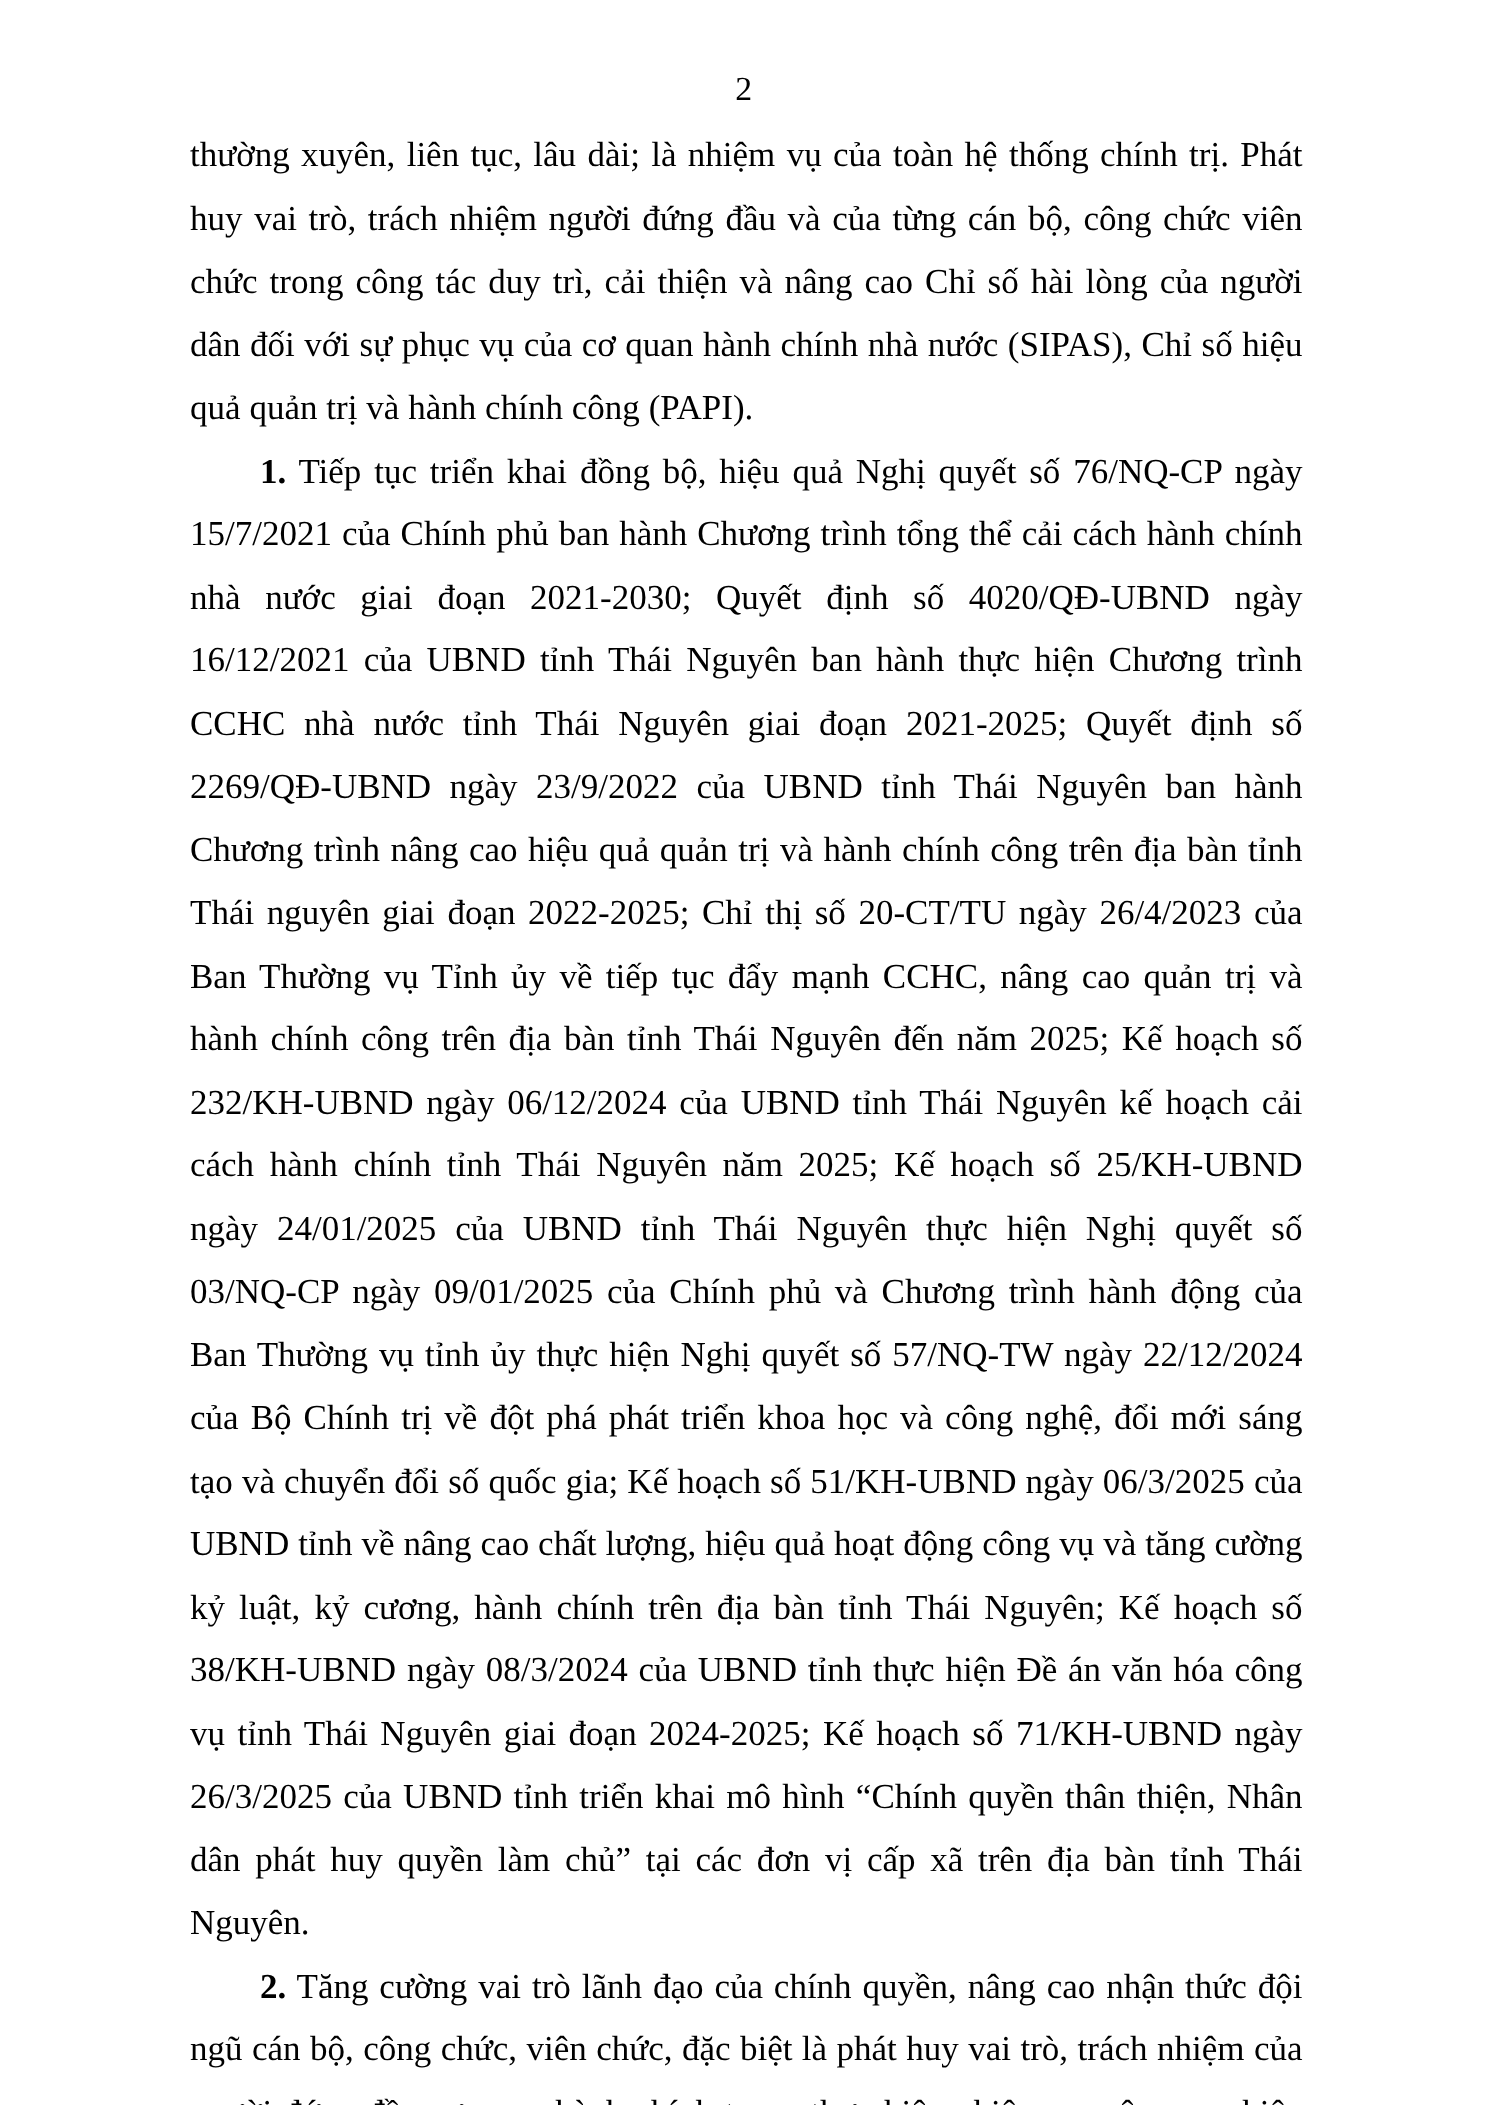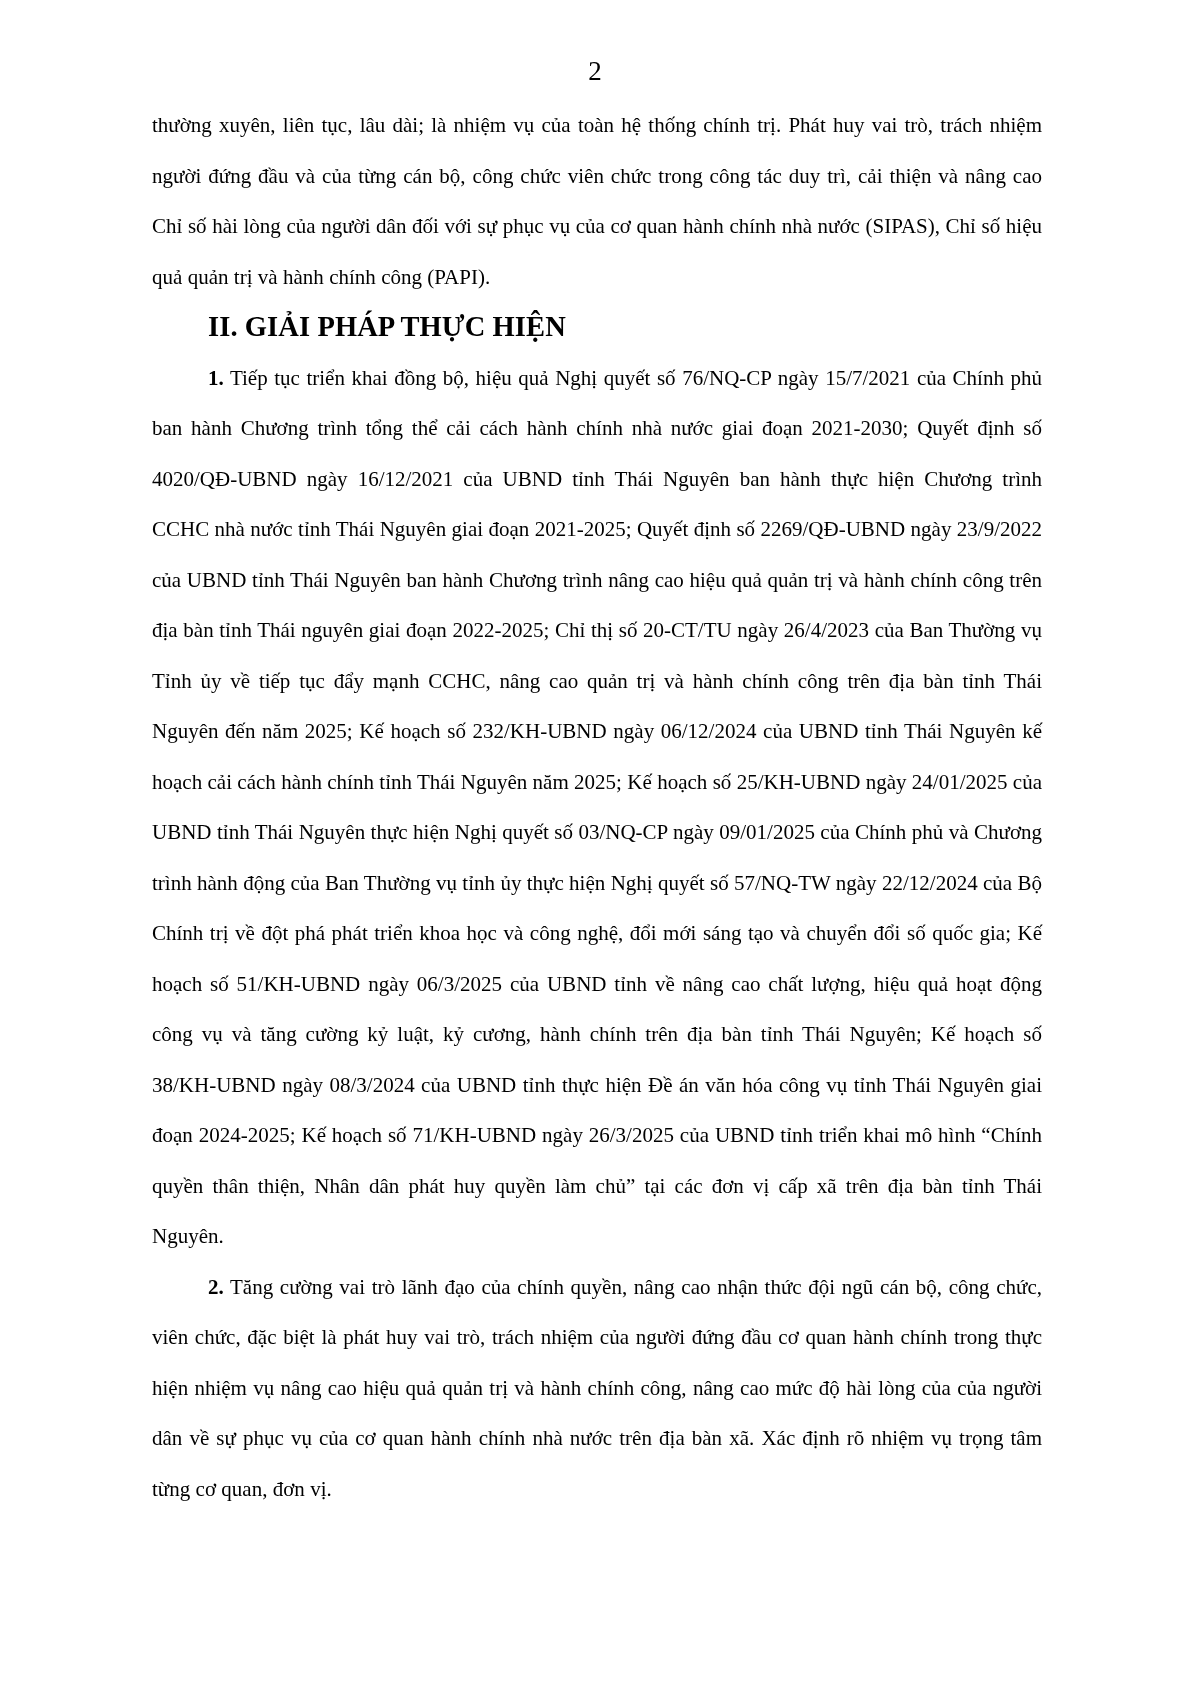--- a/index.html
+++ b/index.html
@@ -30,21 +30,21 @@
     letter-spacing: 0.2px;
   }
   .content {
     position: absolute;
     top: 100px;
     left: 152px;
     width: 890px;
   }
   p.para {
     margin: 0;
-    font-size: 21px;
+    font-size: 28px;
     line-height: 50.5px;
     text-align: justify;
     text-justify: inter-word;
     text-indent: 0;
     word-spacing: 0.1px;
   }
   p.para.indent {
     text-indent: 56px;
   }
   p.heading {
@@ -62,20 +62,19 @@
 <body>
 
 <div class="page">
 
   <div class="page-number">2</div>
 
   <div class="content">
 
     <p class="para">thường xuyên, liên tục, lâu dài; là nhiệm vụ của toàn hệ thống chính trị. Phát huy vai trò, trách nhiệm người đứng đầu và của từng cán bộ, công chức viên chức trong công tác duy trì, cải thiện và nâng cao Chỉ số hài lòng của người dân đối với sự phục vụ của cơ quan hành chính nhà nước (SIPAS), Chỉ số hiệu quả quản trị và hành chính công (PAPI).</p>
 
-    <p class="heading">II. GIẢI PHÁP THỰC HIỆN</p>
 
     <p class="para indent"><span class="b">1.</span><span> Tiếp tục triển khai đồng bộ, hiệu quả Nghị quyết số 76/NQ-CP ngày 15/7/2021 của Chính phủ ban hành Chương trình tổng thể cải cách hành chính nhà nước giai đoạn 2021-2030; Quyết định số 4020/QĐ-UBND ngày 16/12/2021 của UBND tỉnh Thái Nguyên ban hành thực hiện Chương trình CCHC nhà nước tỉnh Thái Nguyên  giai đoạn 2021-2025; Quyết định số 2269/QĐ-UBND ngày 23/9/2022 của UBND tỉnh Thái Nguyên ban hành Chương trình nâng cao hiệu quả quản trị và hành chính công trên địa bàn tỉnh Thái nguyên giai đoạn 2022-2025; Chỉ thị số 20-CT/TU ngày 26/4/2023 của Ban Thường vụ Tỉnh ủy về tiếp tục đẩy mạnh CCHC, nâng cao quản trị và hành chính công trên địa bàn tỉnh Thái Nguyên đến năm 2025; Kế hoạch số 232/KH-UBND ngày 06/12/2024 của UBND tỉnh Thái Nguyên kế hoạch cải cách hành chính tỉnh Thái Nguyên năm 2025; Kế hoạch số 25/KH-UBND ngày 24/01/2025 của UBND tỉnh Thái Nguyên thực hiện Nghị quyết số 03/NQ-CP ngày 09/01/2025 của Chính phủ và Chương trình hành động của Ban Thường vụ tỉnh ủy thực hiện Nghị quyết số 57/NQ-TW ngày 22/12/2024 của Bộ Chính trị về đột phá phát triển khoa học và công nghệ, đổi mới sáng tạo và chuyển đổi số quốc gia; Kế hoạch số 51/KH-UBND ngày 06/3/2025 của UBND tỉnh về nâng cao chất lượng, hiệu quả hoạt động công vụ và tăng cường kỷ luật, kỷ cương, hành chính trên địa bàn tỉnh Thái Nguyên; Kế hoạch số 38/KH-UBND ngày 08/3/2024 của UBND tỉnh thực hiện Đề án văn hóa công vụ tỉnh Thái Nguyên giai đoạn 2024-2025; Kế hoạch số 71/KH-UBND ngày 26/3/2025 của UBND tỉnh triển khai mô hình “Chính quyền thân thiện, Nhân dân phát huy quyền làm chủ” tại các đơn vị cấp xã trên địa bàn tỉnh Thái Nguyên.</span></p>
 
     <p class="para indent"><span class="b">2.</span><span> Tăng cường vai trò lãnh đạo của chính quyền, nâng cao nhận thức đội ngũ cán bộ, công chức, viên chức, đặc biệt là phát huy vai trò, trách nhiệm của người đứng đầu cơ quan hành chính trong thực hiện nhiệm vụ nâng cao hiệu quả quản trị và hành chính công, nâng cao mức độ hài lòng của của người dân về sự phục vụ của cơ quan hành chính nhà nước trên địa bàn xã. Xác định rõ nhiệm vụ trọng tâm từng cơ quan, đơn vị.</span></p>
 
   </div>
 </div>
 
 </body></html>

